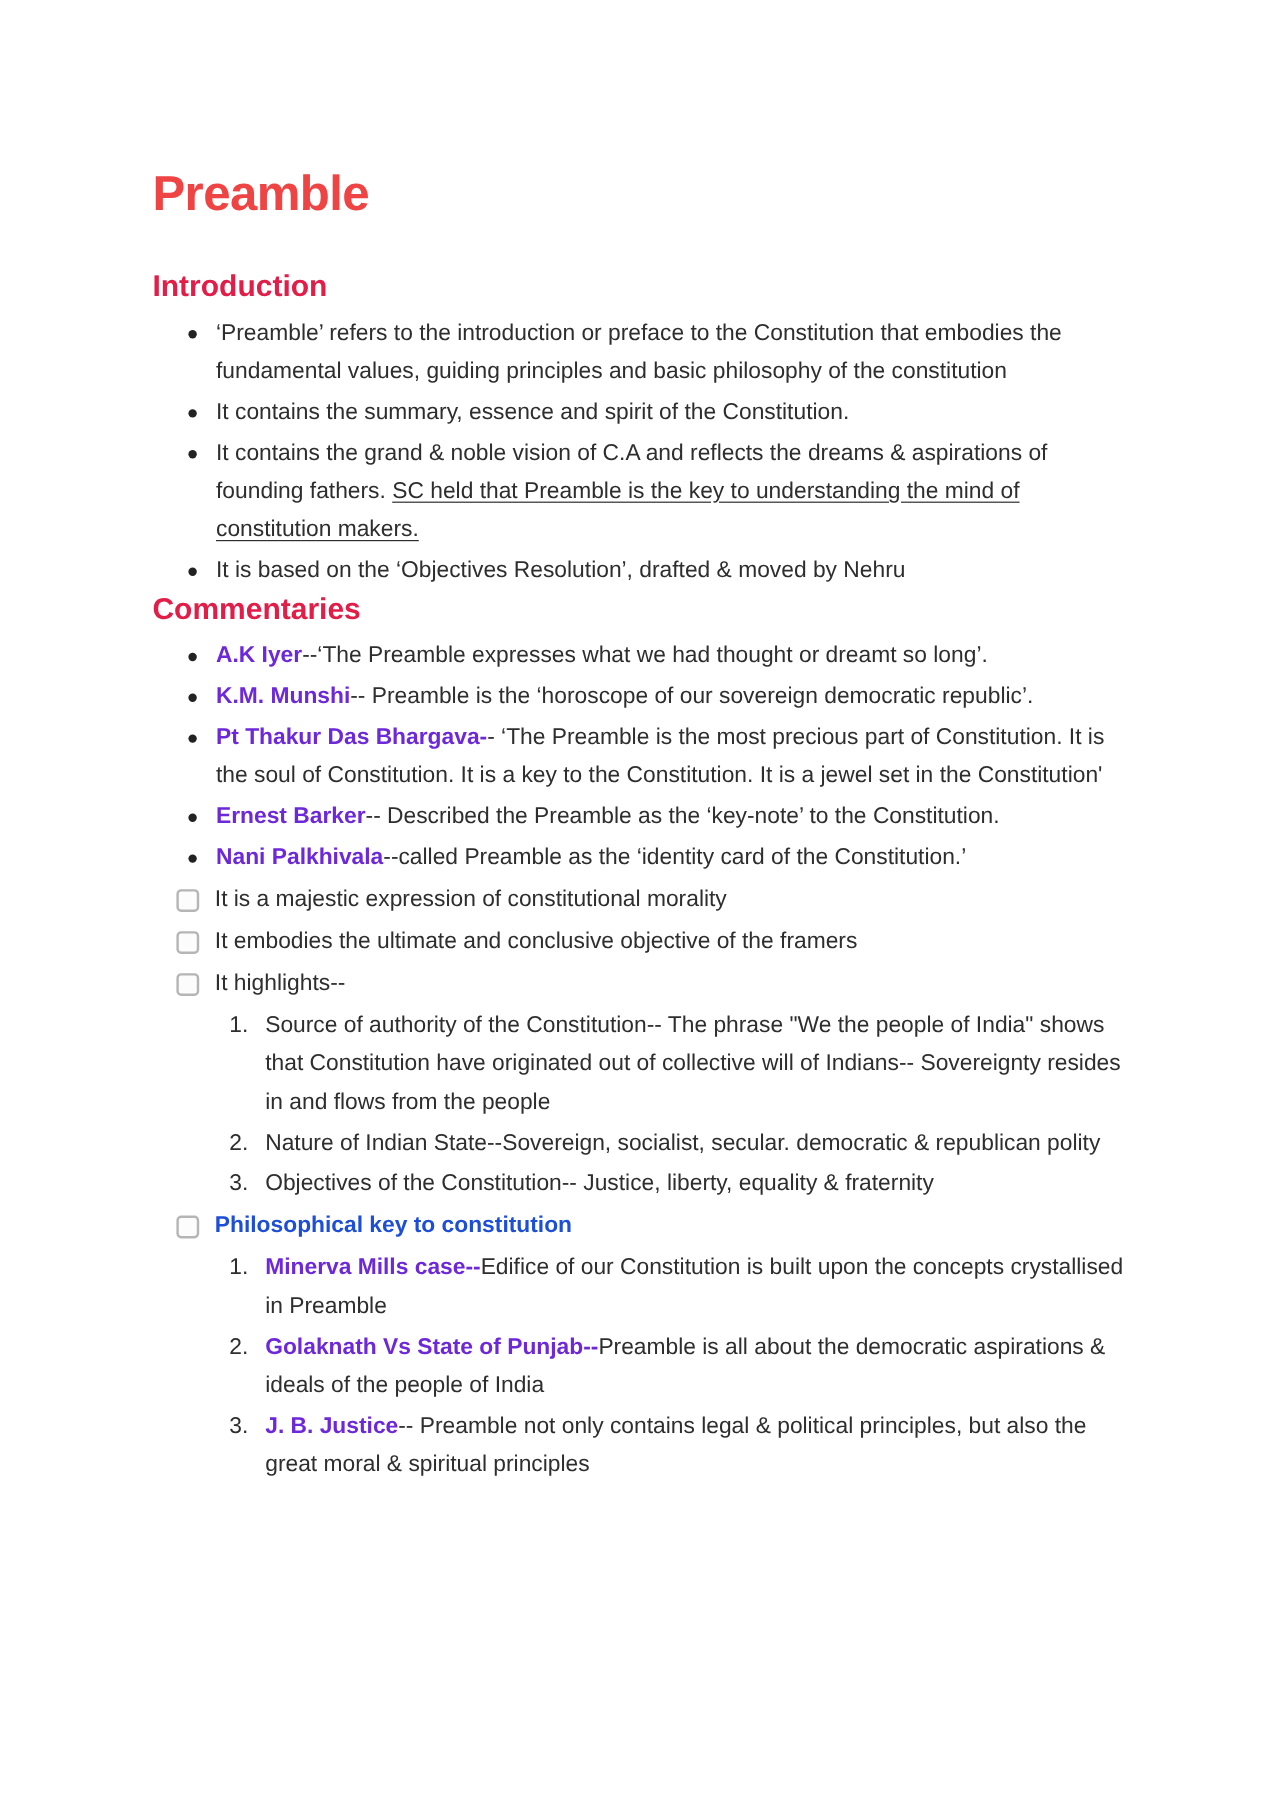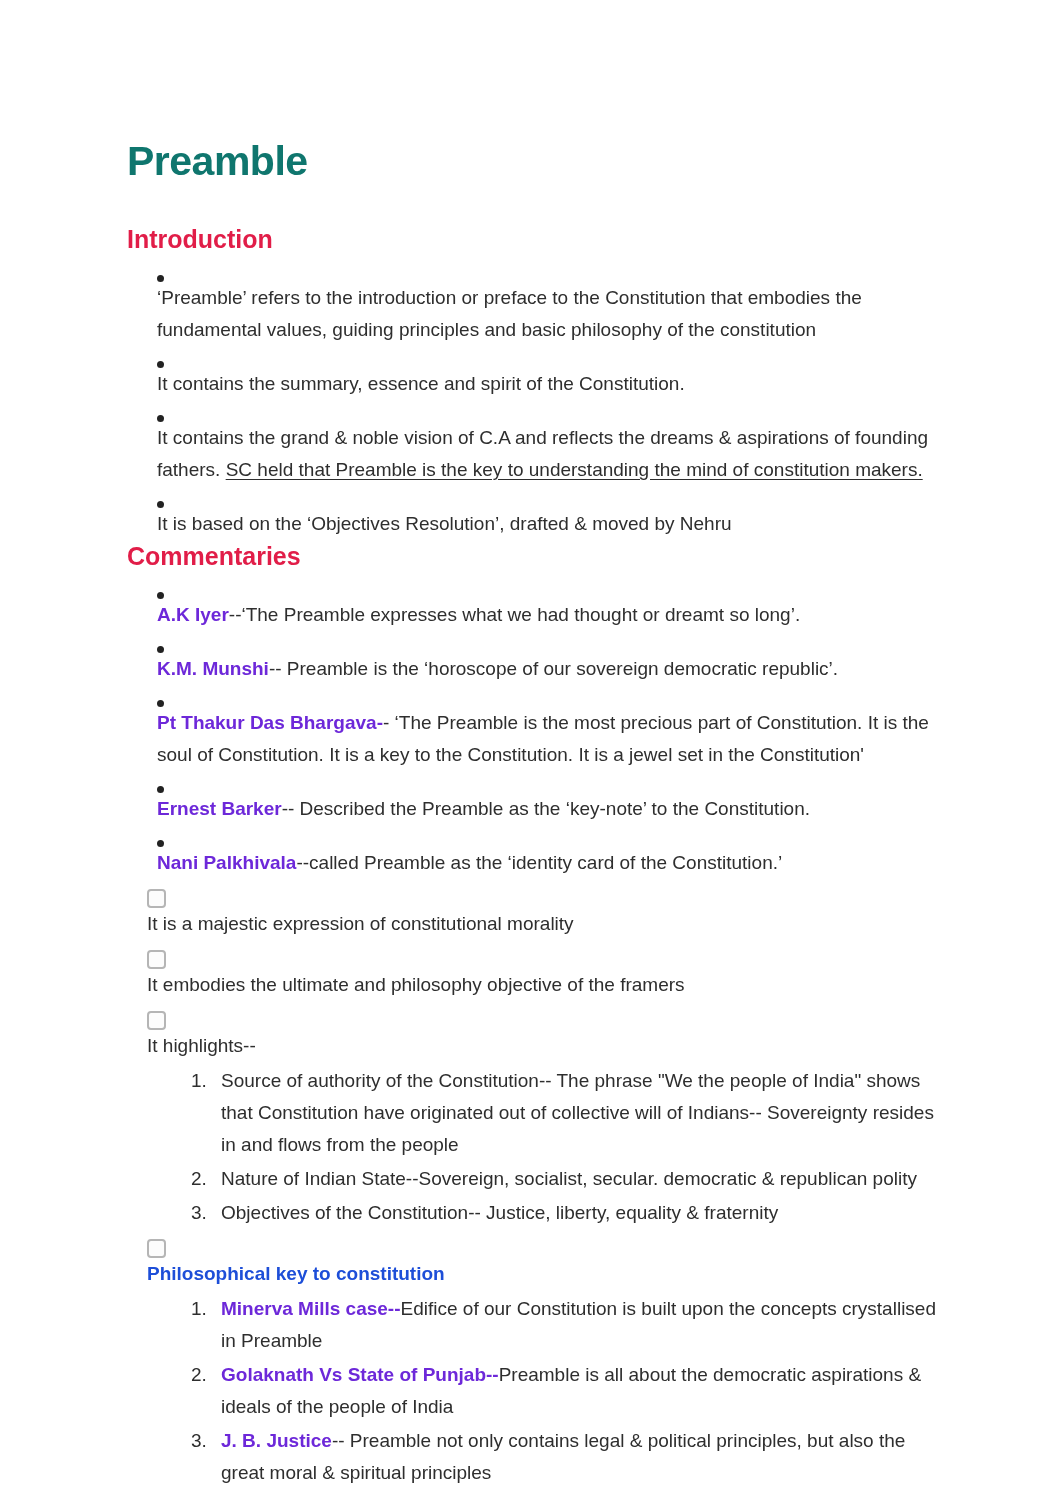--- a/index.html
+++ b/index.html
@@ -9,45 +9,45 @@
     font-family:"Liberation Sans", sans-serif;
     color:#2e2e2e;
     position:relative;
     overflow:hidden;
   }
   .page { padding:138px 118px 0 127px; }
 
   .title {
     font-size:41px;
     font-weight:700;
-    color:#0f766e;
+    color:#ef4444;
     letter-spacing:-0.5px;
     margin-bottom:40px;
   }
 
   .section-heading {
     font-size:25px;
     font-weight:700;
     color:#e11d48;
     margin-bottom:8px;
   }
 
   .item-text { font-size:19px; line-height:32px; color:#2e2e2e; }
 
   
-  .bullet-item { display:flex; padding-left:30px; margin:2px 0;flex-direction:column; }
+  .bullet-item { display:flex; padding-left:30px; margin:2px 0; }
   .bullet-dot {
     flex:none;
     width:7px; height:7px; border-radius:50%;
     background:#222222;
     margin:13px 16px 0 0;
   }
 
   
-  .check-item { display:flex; padding-left:20px; margin:3px 0;flex-direction:column; }
+  .check-item { display:flex; padding-left:20px; margin:3px 0; }
   .checkbox {
     flex:none;
     width:19px; height:19px;
     border:2px solid #b5b5b5;
     border-radius:4px;
     background:#fcfcfc;
     margin:7px 13px 0 0;
   }
 
   
@@ -109,21 +109,21 @@
     </div>
   </div>
 
   <div>
     <div class="check-item">
       <span class="checkbox"></span>
       <div class="item-text"><span>It is a majestic expression of constitutional morality</span></div>
     </div>
     <div class="check-item">
       <span class="checkbox"></span>
-      <div class="item-text"><span>It embodies the ultimate and philosophy objective of the framers</span></div>
+      <div class="item-text"><span>It embodies the ultimate and conclusive objective of the framers</span></div>
     </div>
     <div class="check-item">
       <span class="checkbox"></span>
       <div class="item-text"><span>It highlights--</span></div>
     </div>
 
     <div class="num-item">
       <span class="num">1.</span>
       <div class="item-text"><span>Source of authority of the Constitution-- The phrase "We the people of India" shows that Constitution  have originated out of collective will of Indians-- Sovereignty resides in and flows from the people</span></div>
     </div>

